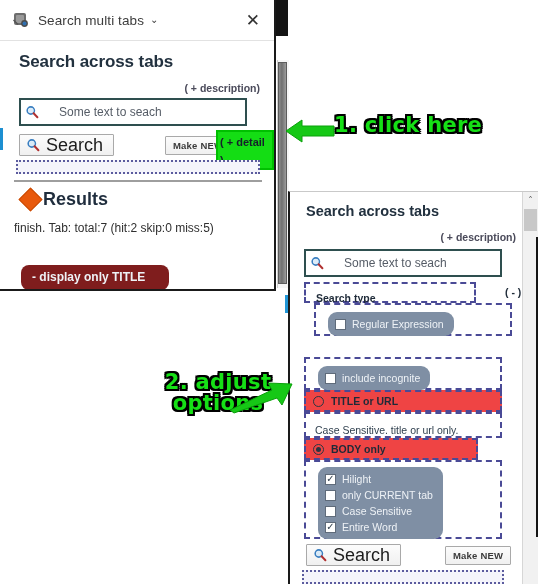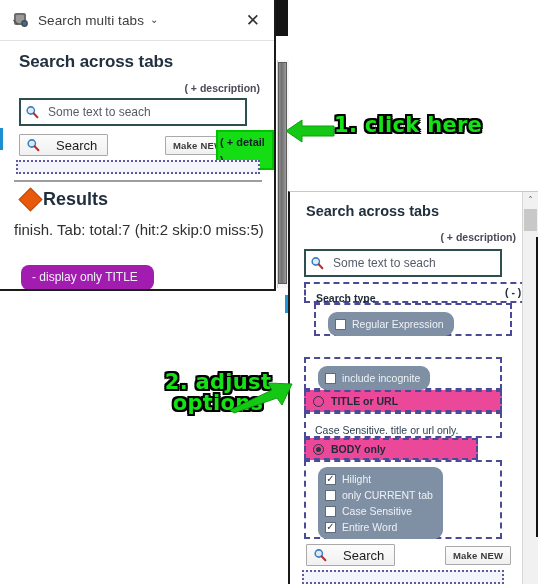--- a/index.html
+++ b/index.html
@@ -58,36 +58,36 @@
 
   .search-field{
     box-sizing:border-box;
     border:2px solid #2e4f4f;
     background:#ffffff;
     height:28px;
     display:flex;align-items:center;
     padding-left:4px;
   }
   .sf-text{
-    font-size:12px;color:#555c66;margin-left:9px;
+    font-size:12px;color:#555c66;margin-left:20px;
   }
   .mag{
     width:14px;height:14px;flex:none;
   }
 
   .btn{
     box-sizing:border-box;
     background:linear-gradient(#fcfcfc,#f0f0f0);
     border:1px solid #a9a9a9;
     border-radius:1px;
     display:inline-flex;align-items:center;justify-content:center;
     cursor:pointer;
   }
   .btn-search{height:22px;padding:0 10px 0 6px;}
-  .btn-search .lbl{font-size:13px;color:#1c1c1c;margin-left:16px;}
+  .btn-search .lbl{font-size:18px;color:#1c1c1c;margin-left:6px;}
   .btn-makenew{height:19px;padding:0 7px;}
   .btn-makenew .lbl{font-size:9.5px;color:#3b3b3b;font-weight:bold;letter-spacing:.2px;}
 
   .detail-link{
     font-size:11px;font-weight:bold;color:#16202b;
   }
   .hl-green{
     background:#14dd14;
     border:2px solid #00c000;
     padding:0 2px;
@@ -105,29 +105,30 @@
     display:flex;align-items:center;
     font-size:18px;font-weight:bold;color:#1f2d3d;text-align:center;
   }
   .diamond{
     width:15px;height:15px;background:#e8590c;
     transform:rotate(45deg);
     margin-right:4px;flex:none;
     border:1px solid #c94c06;
   }
   .result-line{
-    font-size:15px;color:#2f2f2f;
+    font-size:12px;color:#2f2f2f;
   }
   .pill{
     display:inline-block;
-    background:#a21caf;
+    background:#7f1d1d;
     color:#eef2f6;
     font-size:12px;
     border-radius:8px;
-    padding:5px 16px 6px 11px;
+    padding:5px 24px 6px 11px;
+    font-weight:bold;
   }
 
   
   #left-scroll-dark{
     left:276px;top:0;width:12px;height:36px;background:#141414;
   }
   #left-scroll-track{
     left:277px;top:60px;width:11px;height:228px;background:#f6f6f6;
     border-left:1px solid #cfcfcf;
   }
@@ -163,21 +164,21 @@
     box-sizing:border-box;
     border:2px dashed #4a4a96;
     background:#ffffff;
   }
   .dash-label{
     font-size:10.5px;font-weight:bold;color:#1e2a38;
   }
   .dash-note{
     font-size:10.5px;color:#30404f;
   }
-  .lav{background:#ec4899;}
+  .lav{background:#ef4444;}
 
   .chipgroup{
     display:inline-block;
     background:#7f8fa4;
     border-radius:9px;
     padding:4px 10px 4px 7px;
   }
   .chiprow{
     display:flex;align-items:center;
     height:16px;
@@ -331,21 +332,21 @@
       <span class="mag">
         <svg width="14" height="14" viewBox="0 0 14 14">
           <circle cx="5.8" cy="5.5" r="3.6" fill="none" stroke="#3a7fc1" stroke-width="1.6"></circle>
           <circle cx="5.8" cy="5.5" r="2.6" fill="#cfe6f7" opacity=".75"></circle>
           <path d="M8.6 8.3 L12.4 12.2" stroke="#b03030" stroke-width="2" stroke-linecap="round"></path>
         </svg>
       </span>
       <span class="sf-text">Some text to seach</span>
     </div>
 
-    <div class="abs dashbox" style="left:14px;top:90px;width:232px;height:21px;">
+    <div class="abs dashbox" style="left:14px;top:90px;width:172px;height:21px;">
       <div style="padding:4px 0 0 10px;">
         <span class="dash-label">Search type</span>
       </div>
     </div>
     <div class="abs dash-label" style="left:215px;top:94px;">( - )</div>
 
     <div class="abs dashbox" style="left:24px;top:111px;width:198px;height:33px;">
       <div style="padding:5px 0 0 12px;">
         <span class="chipgroup">
           <span class="chiprow">

